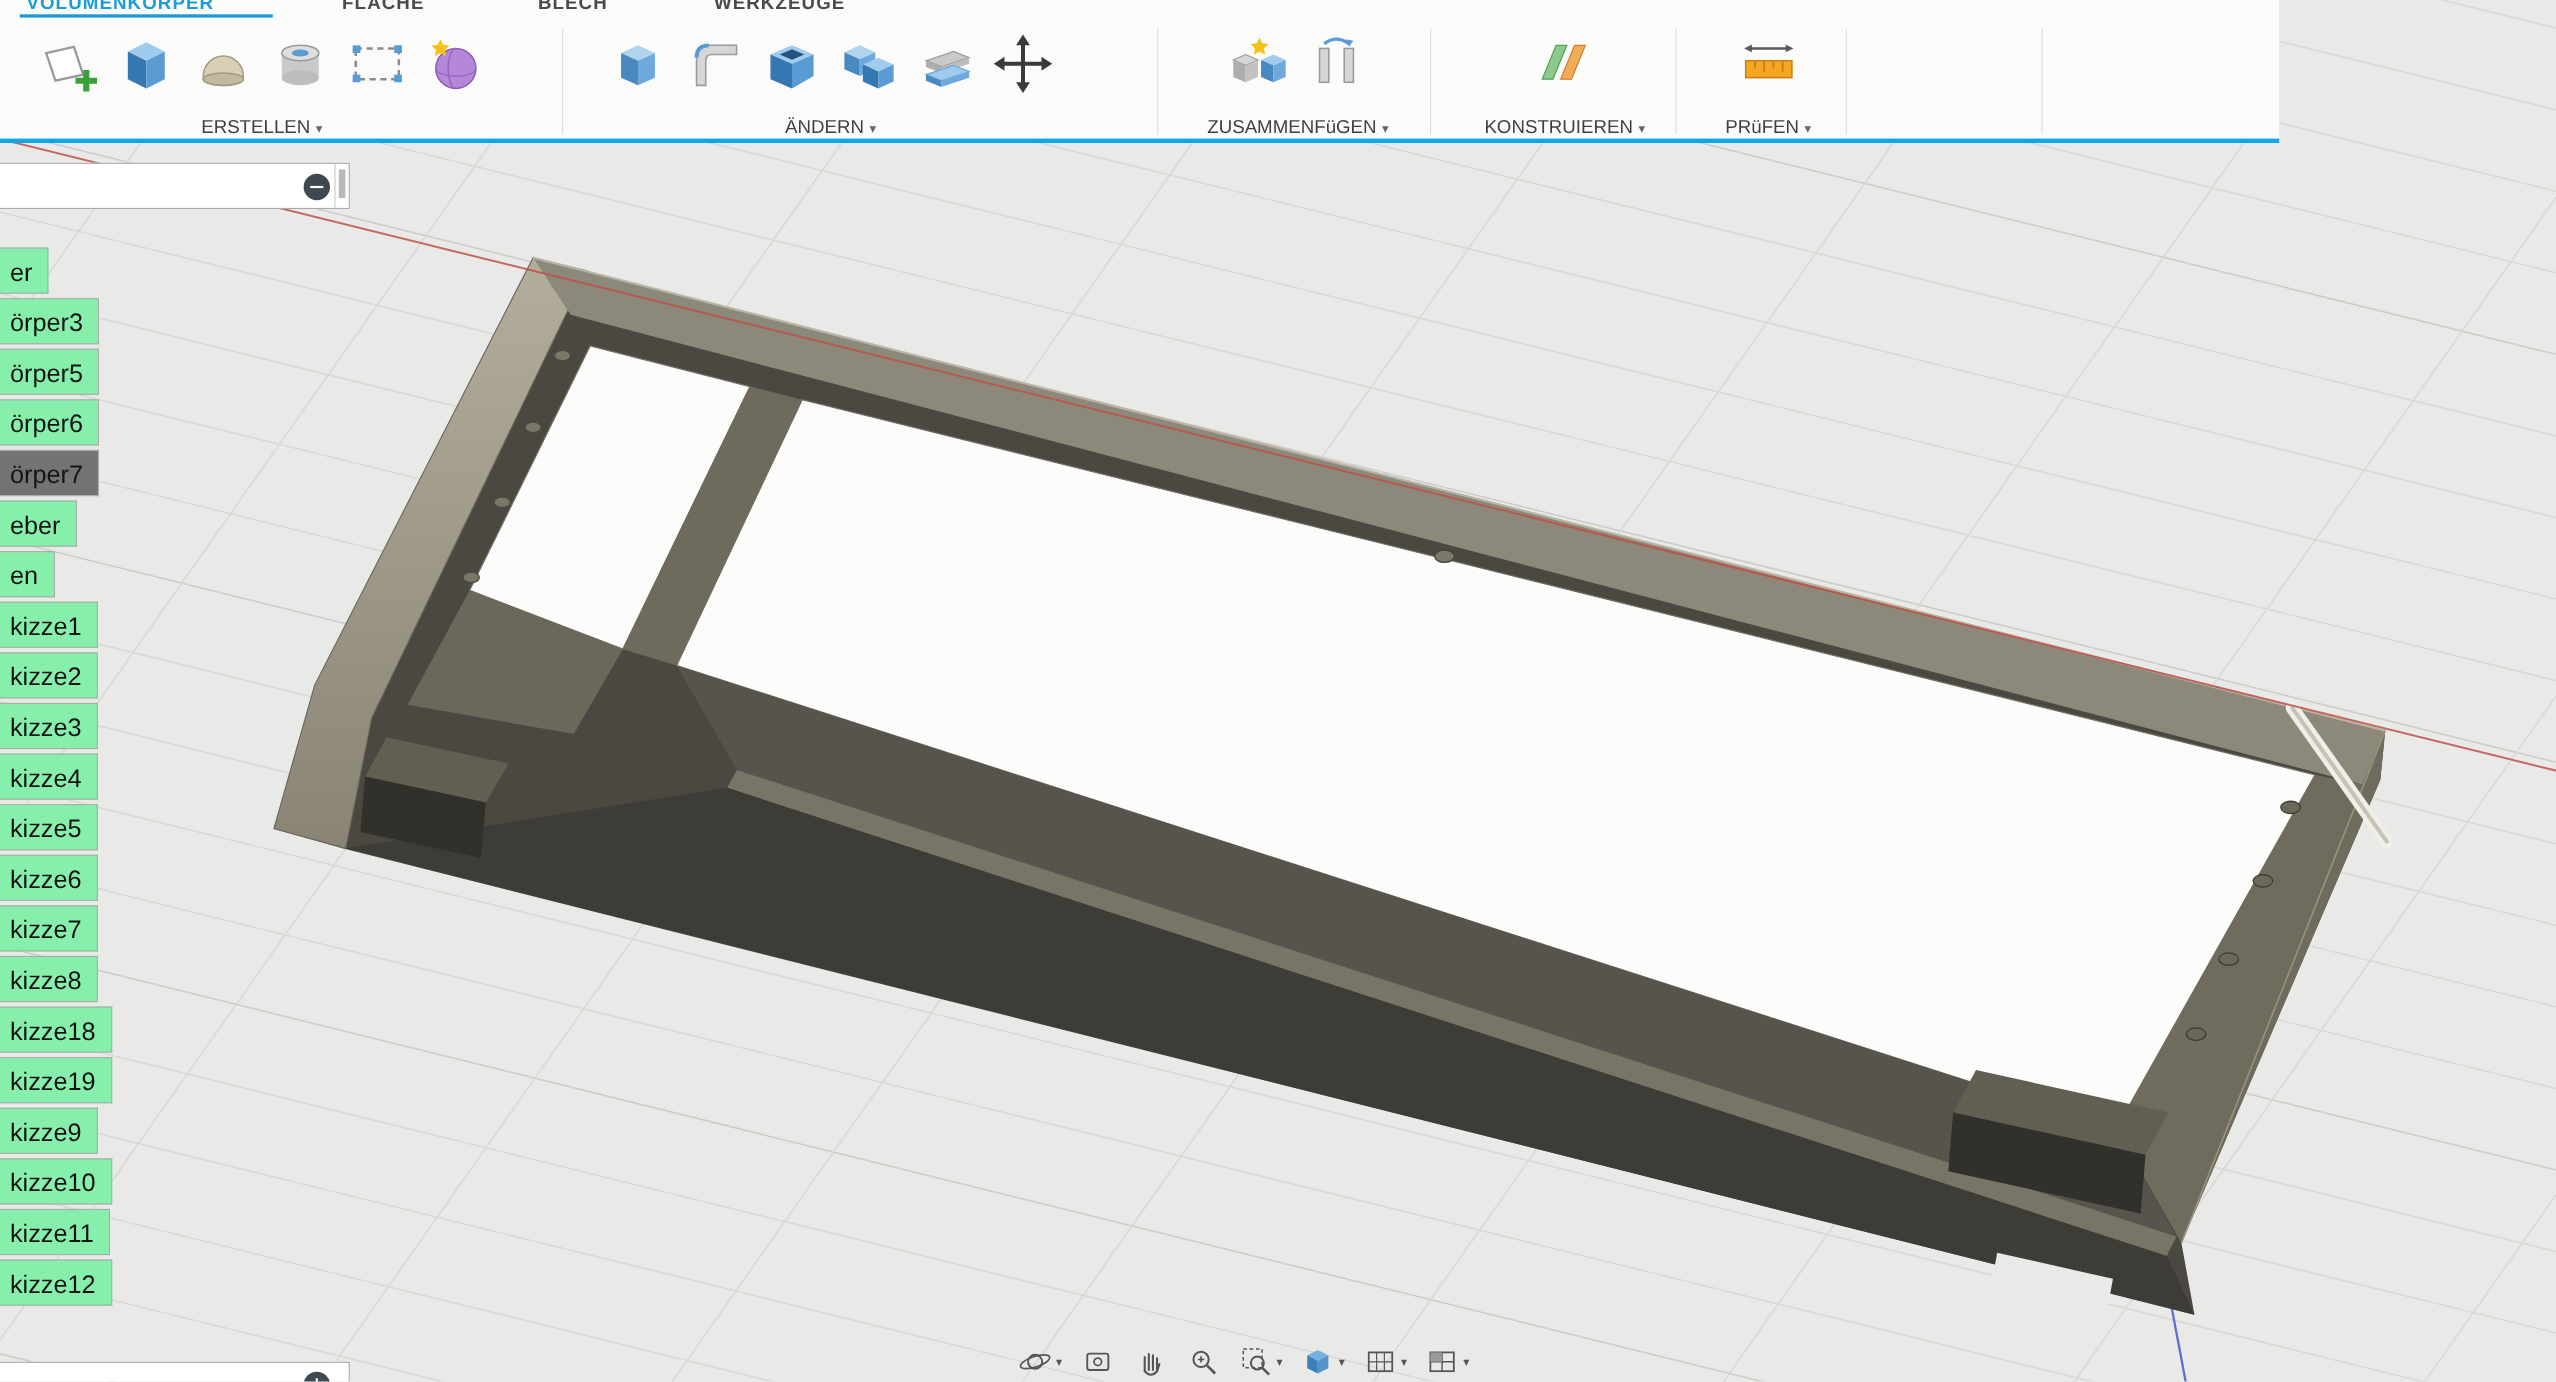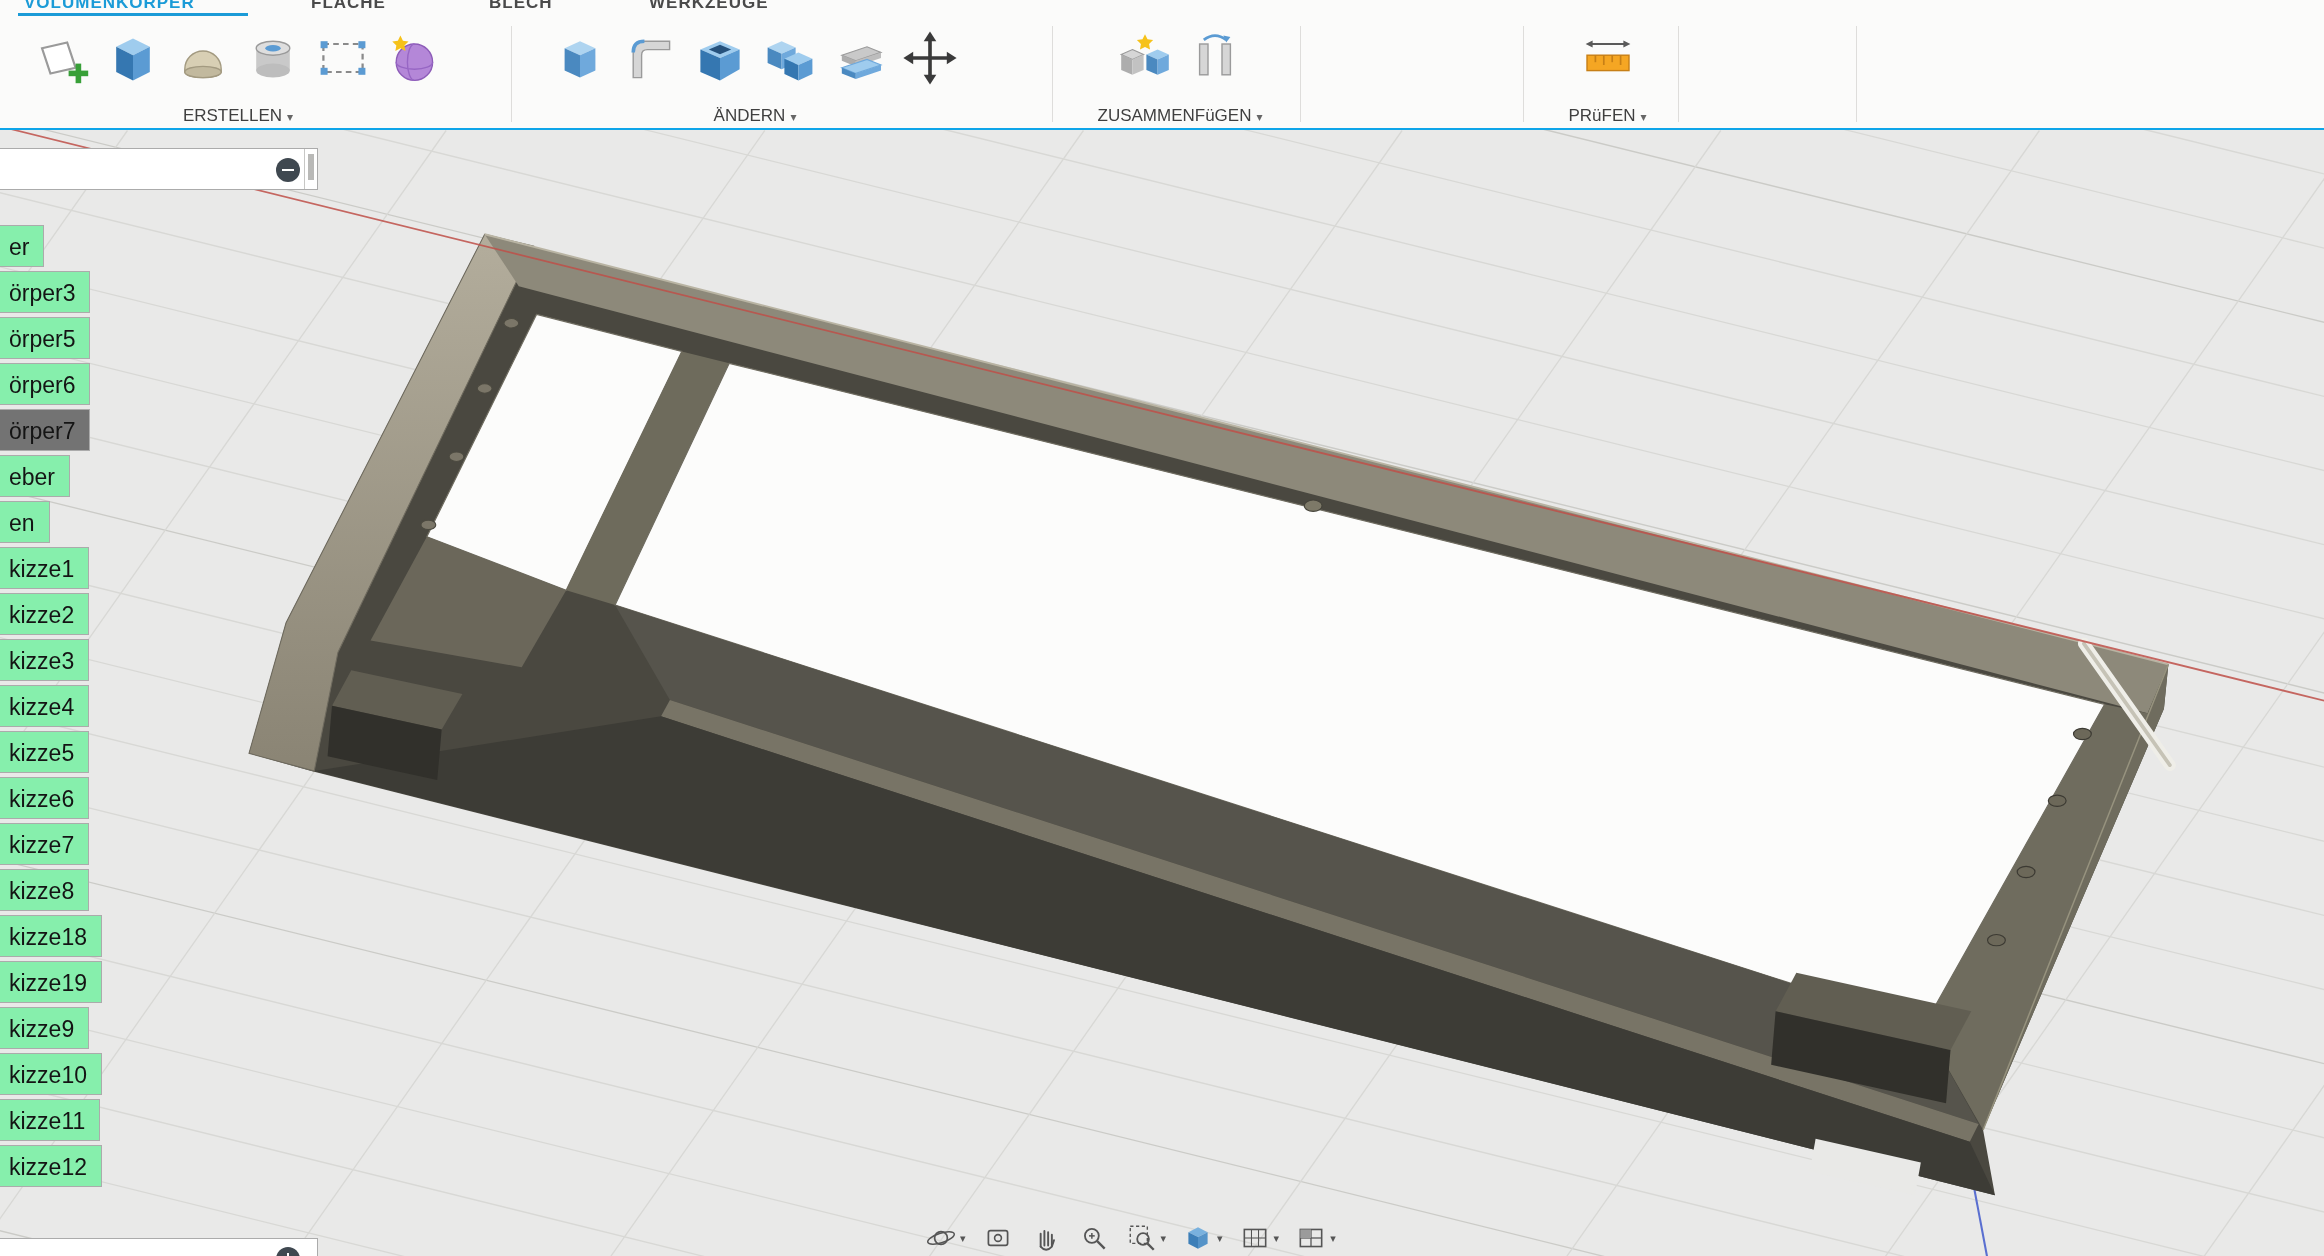--- a/index.html
+++ b/index.html
@@ -3,22 +3,22 @@
 <meta charset="utf-8">
 <style>
   * { margin:0; padding:0; box-sizing:border-box; }
   html,body { width:2324px; height:1256px; overflow:hidden; }
   body { position:relative; font-family:"Liberation Sans", sans-serif; background:#e9e9e8; }
 
   
   #scene { position:absolute; left:0; top:0; width:2324px; height:1256px; z-index:0; }
 
   
-  .toolbar { position:absolute; left:0; top:0; width:2324px; height:130px;
-             background:#fbfbfa; border-bottom:2px solid #0ea5e9; z-index:5;text-decoration:underline; }
+  .toolbar { position:absolute; left:0; top:0; width:2072px; height:130px;
+             background:#fbfbfa; border-bottom:4px solid #0ea5e9; z-index:5;text-decoration:underline; }
   .tabs { position:absolute; left:0; top:0; width:100%; height:17px; overflow:hidden; }
   .tab { position:absolute; top:-7px; font-size:17px; font-weight:bold; color:#4a4a4a;
          letter-spacing:1px; white-space:nowrap; cursor:default; }
   .tab.active { color:#1b9bd7; }
   #tab-0 { left:24px; } #tab-1 { left:311px; } #tab-2 { left:489px; } #tab-3 { left:649px; }
   .tab-underline { position:absolute; left:18px; top:13px; width:230px; height:3px; background:#1b9bd7; }
 
   .tgroup { position:absolute; top:18px; height:108px; display:flex; flex-direction:column; align-items:center; }
   #g-erstellen { left:8px;    width:460px; }
   #g-aendern   { left:525px;  width:460px;text-align:center; }
@@ -332,20 +332,33 @@
         <polygon points="28,9 26,4 31,5" fill="#5b9bd3"></polygon>
       </svg>
         </span>
     </div>
     <div class="group-label">
       <span>ZUSAMMENFüGEN</span><span class="caret">▾</span>
     </div>
   </div>
   <div class="tsep" style="left:1300px"></div>
 
+  <div class="tgroup" id="g-konstr">
+    <div class="icons-row">
+      <span class="ticon">
+          <svg viewBox="0 0 40 40">
+        <polygon points="5,30 14,8 21,8 12,30" fill="#8cc98c" stroke="#57a057" stroke-width="0.8"></polygon>
+        <polygon points="17,30 26,8 33,8 24,30" fill="#f2ab57" stroke="#cd7f2e" stroke-width="0.8"></polygon>
+      </svg>
+        </span>
+    </div>
+    <div class="group-label">
+      <span>KONSTRUIEREN</span><span class="caret">▾</span>
+    </div>
+  </div>
   <div class="tsep" style="left:1523px"></div>
 
   <div class="tgroup" id="g-pruefen">
     <div class="icons-row">
       <span class="ticon">
           <svg viewBox="0 0 40 40">
         <line x1="7" y1="10" x2="33" y2="10" stroke="#5a5a5a" stroke-width="1.6"></line>
         <g fill="#5a5a5a">
               <polygon points="4,10 9,7.5 9,12.5"></polygon>
               <polygon points="36,10 31,7.5 31,12.5"></polygon>

